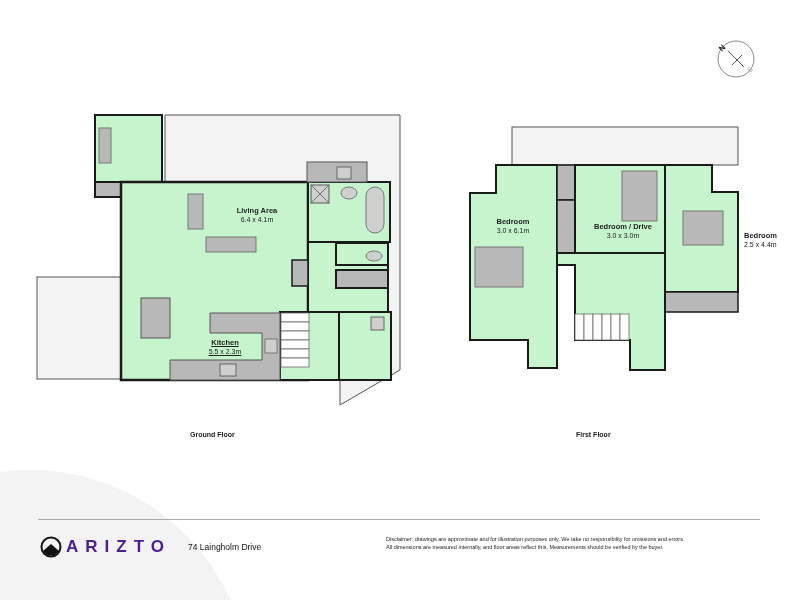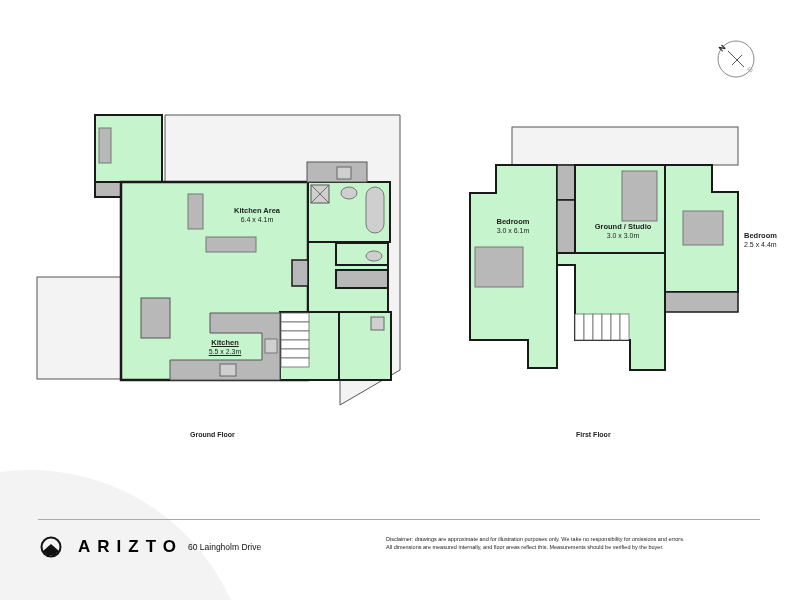--- a/index.html
+++ b/index.html
@@ -4,21 +4,21 @@
 <style>
   html, body { margin: 0; padding: 0; }
   body { width: 800px; height: 600px; position: relative; overflow: hidden; background: #ffffff; font-family: "Liberation Sans", sans-serif; }
   .bg-circle { position: absolute; left: -190px; top: 470px; width: 440px; height: 440px; border-radius: 50%; background: #f3f3f3; }
   svg.plan { position: absolute; left: 0; top: 0; }
   .room-label { position: absolute; text-align: center; font-size: 7px; color: #222; line-height: 9px; }
   .room-label .name { font-weight: bold; font-size: 7.5px; }
   .floor-label { position: absolute; font-size: 7px; font-weight: bold; color: #222; }
   .footer-line { position: absolute; left: 38px; top: 519px; width: 722px; height: 1px; background: #aaaaaa; }
   .logo { position: absolute; left: 40px; top: 536px; display: flex; align-items: center; }
-  .logo-text { font-size: 17px; letter-spacing: 7px; font-weight: bold; color: #000000; margin-left: 16px; }
+  .logo-text { font-size: 17px; letter-spacing: 7px; font-weight: bold; color: #4c1d95; margin-left: 4px; }
   .address { position: absolute; left: 188px; top: 542px; font-size: 8.5px; color: #111; }
   .disclaimer { position: absolute; left: 386px; top: 535px; font-size: 5.5px; color: #222; line-height: 8px; width: 380px; }
   .compass { position: absolute; left: 712px; top: 35px; }
 </style>
 </head>
 <body>
 
 <div class="bg-circle"></div>
 
 <svg class="plan" width="800" height="600" viewBox="0 0 800 600">
@@ -98,33 +98,33 @@
       <rect x="620" y="314" width="9" height="26"></rect>
     </g>
 
     <rect x="622" y="171" width="35" height="50" fill="#b8b8b8" stroke="#777" stroke-width="1"></rect>
     <rect x="683" y="211" width="40" height="34" fill="#b8b8b8" stroke="#777" stroke-width="1"></rect>
     <rect x="475" y="247" width="48" height="40" fill="#b8b8b8" stroke="#777" stroke-width="1"></rect>
   </g>
 </svg>
 
 <div class="room-label" style="left:222px; top:206px; width:70px;">
-  <div class="name">Kitchen Area</div>
+  <div class="name">Living Area</div>
   <div>6.4 x 4.1m</div>
 </div>
 <div class="room-label" style="left:195px; top:338px; width:60px;text-decoration:underline;">
   <div class="name">Kitchen</div>
   <div>5.5 x 2.3m</div>
 </div>
 <div class="room-label" style="left:488px; top:217px; width:50px;">
   <div class="name">Bedroom</div>
   <div>3.0 x 6.1m</div>
 </div>
 <div class="room-label" style="left:583px; top:222px; width:80px;">
-  <div class="name">Ground / Studio</div>
+  <div class="name">Bedroom / Drive</div>
   <div>3.0 x 3.0m</div>
 </div>
 <div class="room-label" style="left:744px; top:231px; width:40px; text-align:left;">
   <div class="name">Bedroom</div>
   <div>2.5 x 4.4m</div>
 </div>
 
 <div class="floor-label" style="left:190px; top:431px;">Ground Floor</div>
 <div class="floor-label" style="left:576px; top:431px;">First Floor</div>
 
@@ -141,18 +141,18 @@
 <div class="footer-line"></div>
 
 <div class="logo">
   <svg width="22" height="22" viewBox="0 0 22 22">
     <circle cx="11" cy="11" r="9.5" fill="none" stroke="#111" stroke-width="2"></circle>
     <path d="M3 15 L11 8 L19 15 A9.5 9.5 0 0 1 3 15 Z" fill="#111"></path>
   </svg>
   <span class="logo-text">ARIZTO</span>
 </div>
 
-<div class="address">60 Laingholm Drive</div>
+<div class="address">74 Laingholm Drive</div>
 
 <div class="disclaimer">
   <div>Disclaimer: drawings are approximate and for illustration purposes only. We take no responsibility for omissions and errors.</div>
   <div>All dimensions are measured internally, and floor areas reflect this. Measurements should be verified by the buyer.</div>
 </div>
 
 </body></html>

